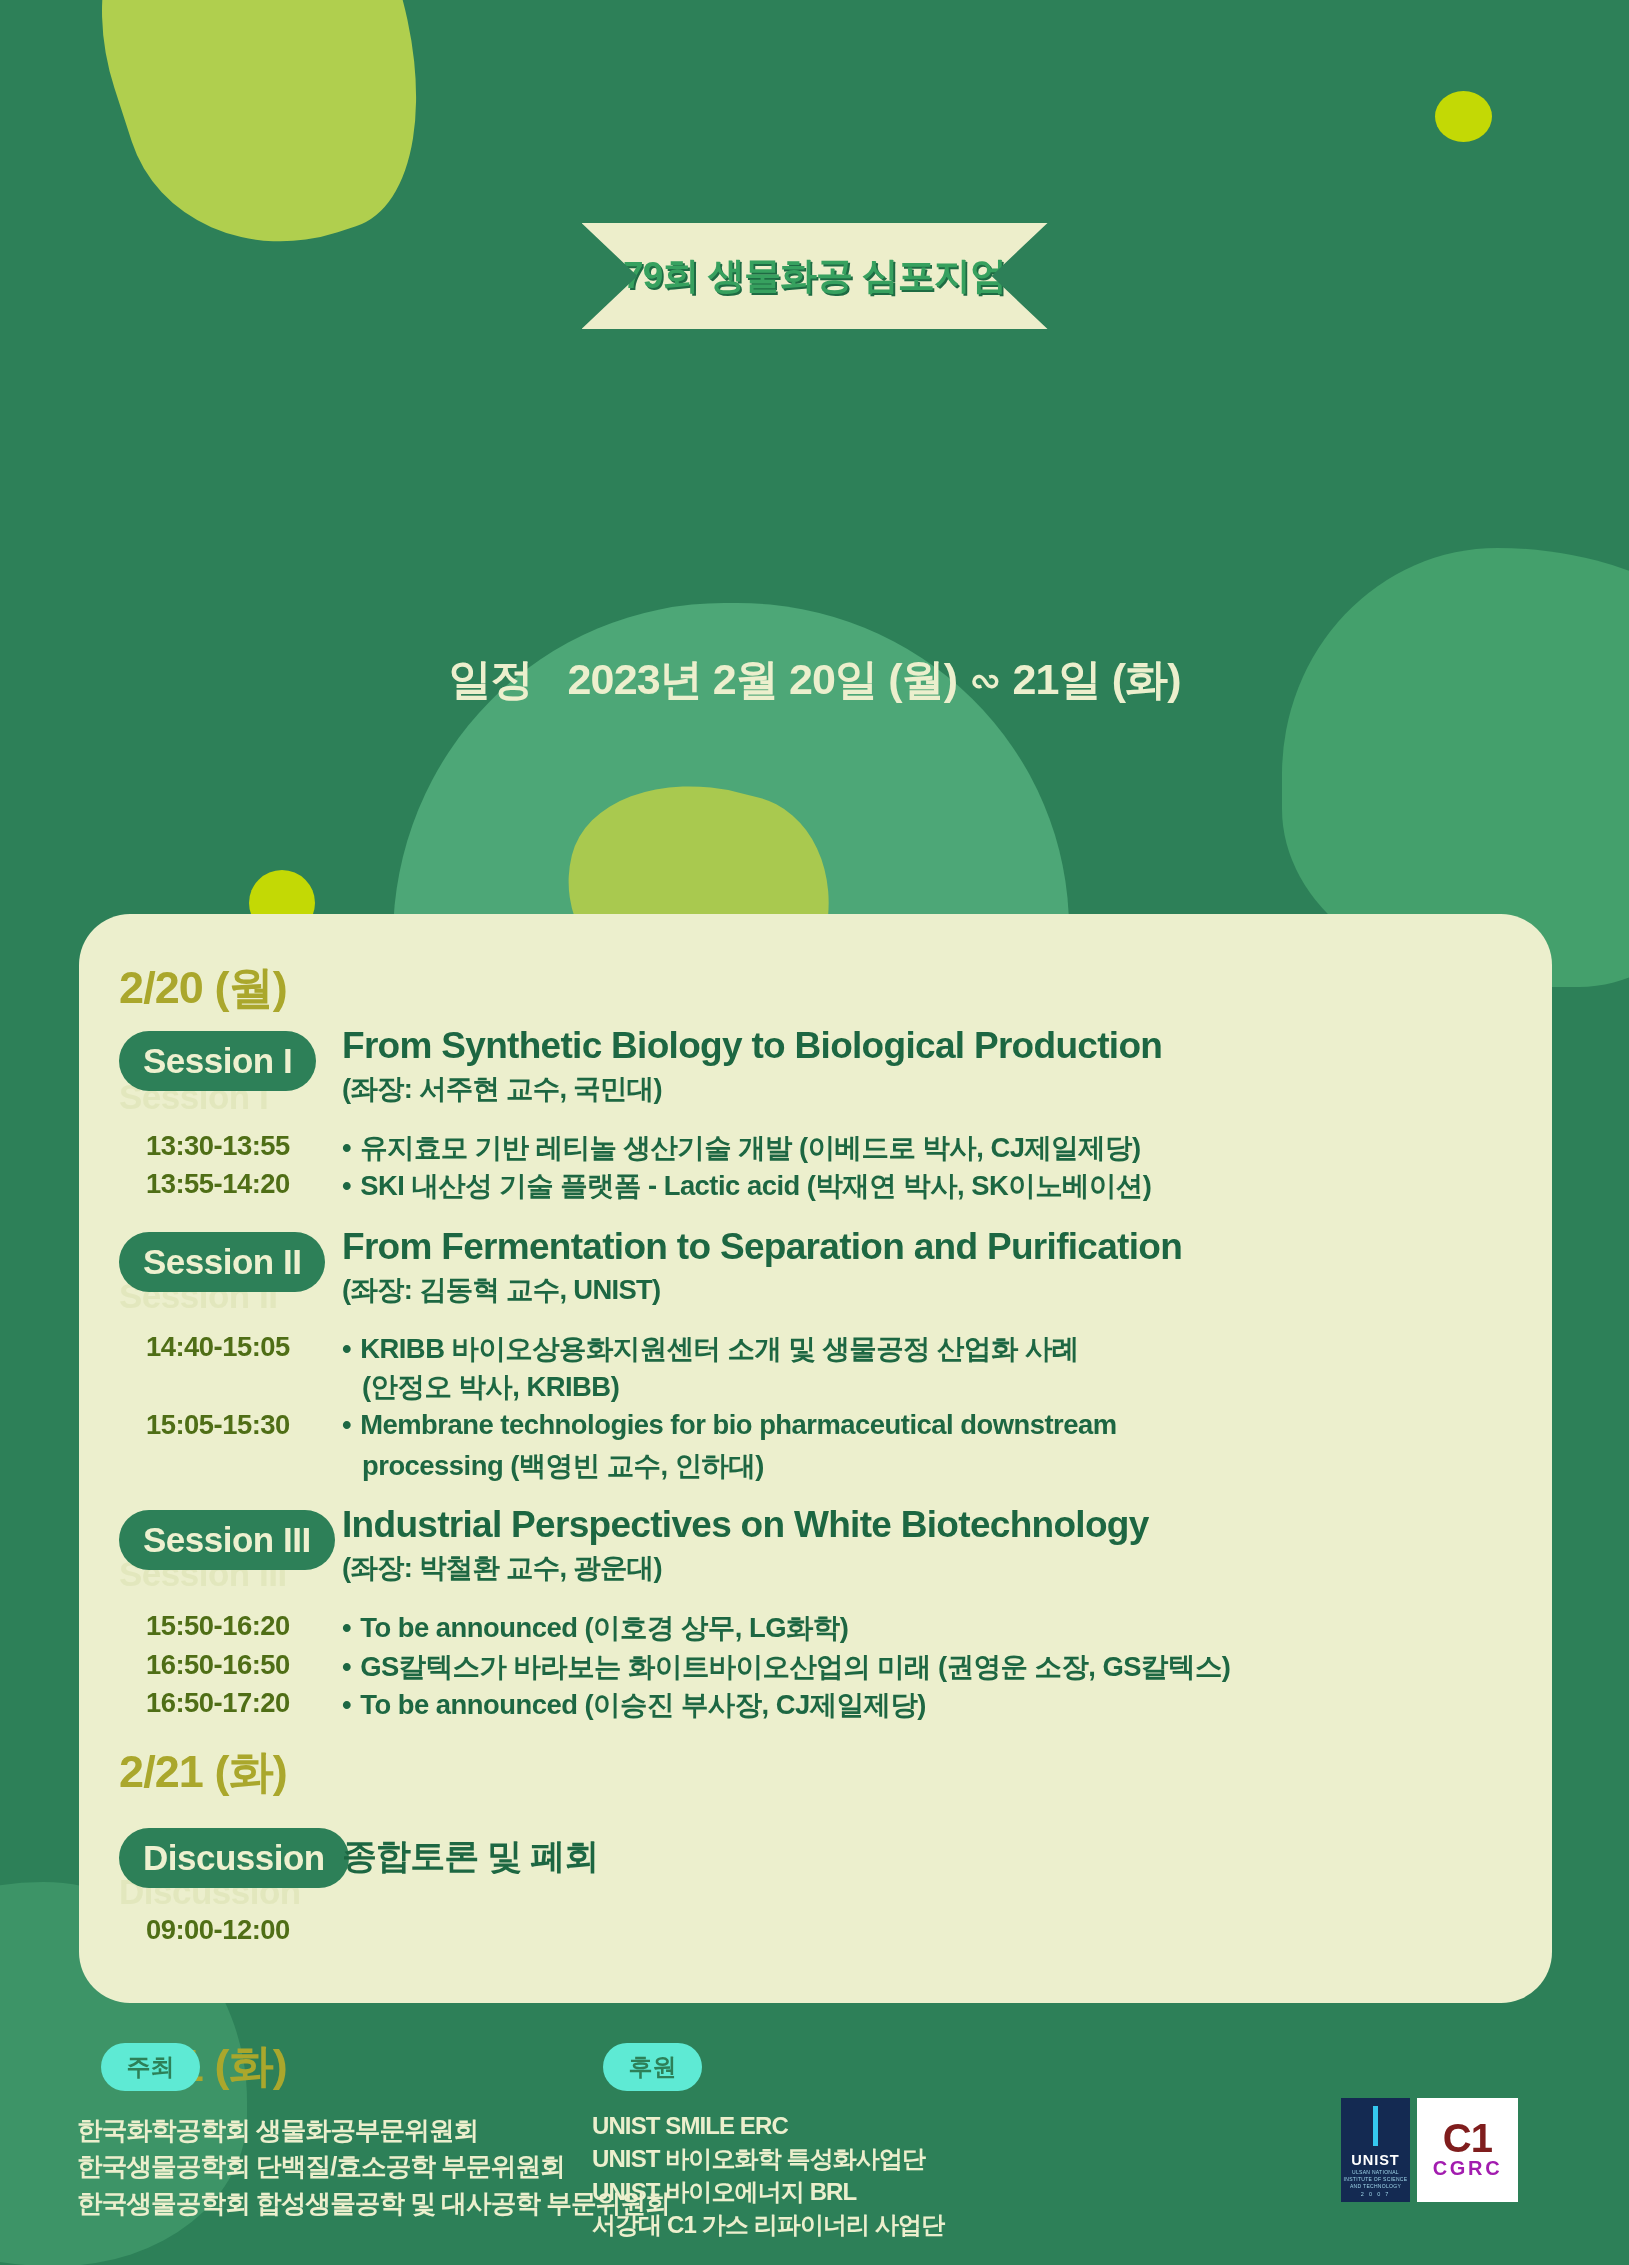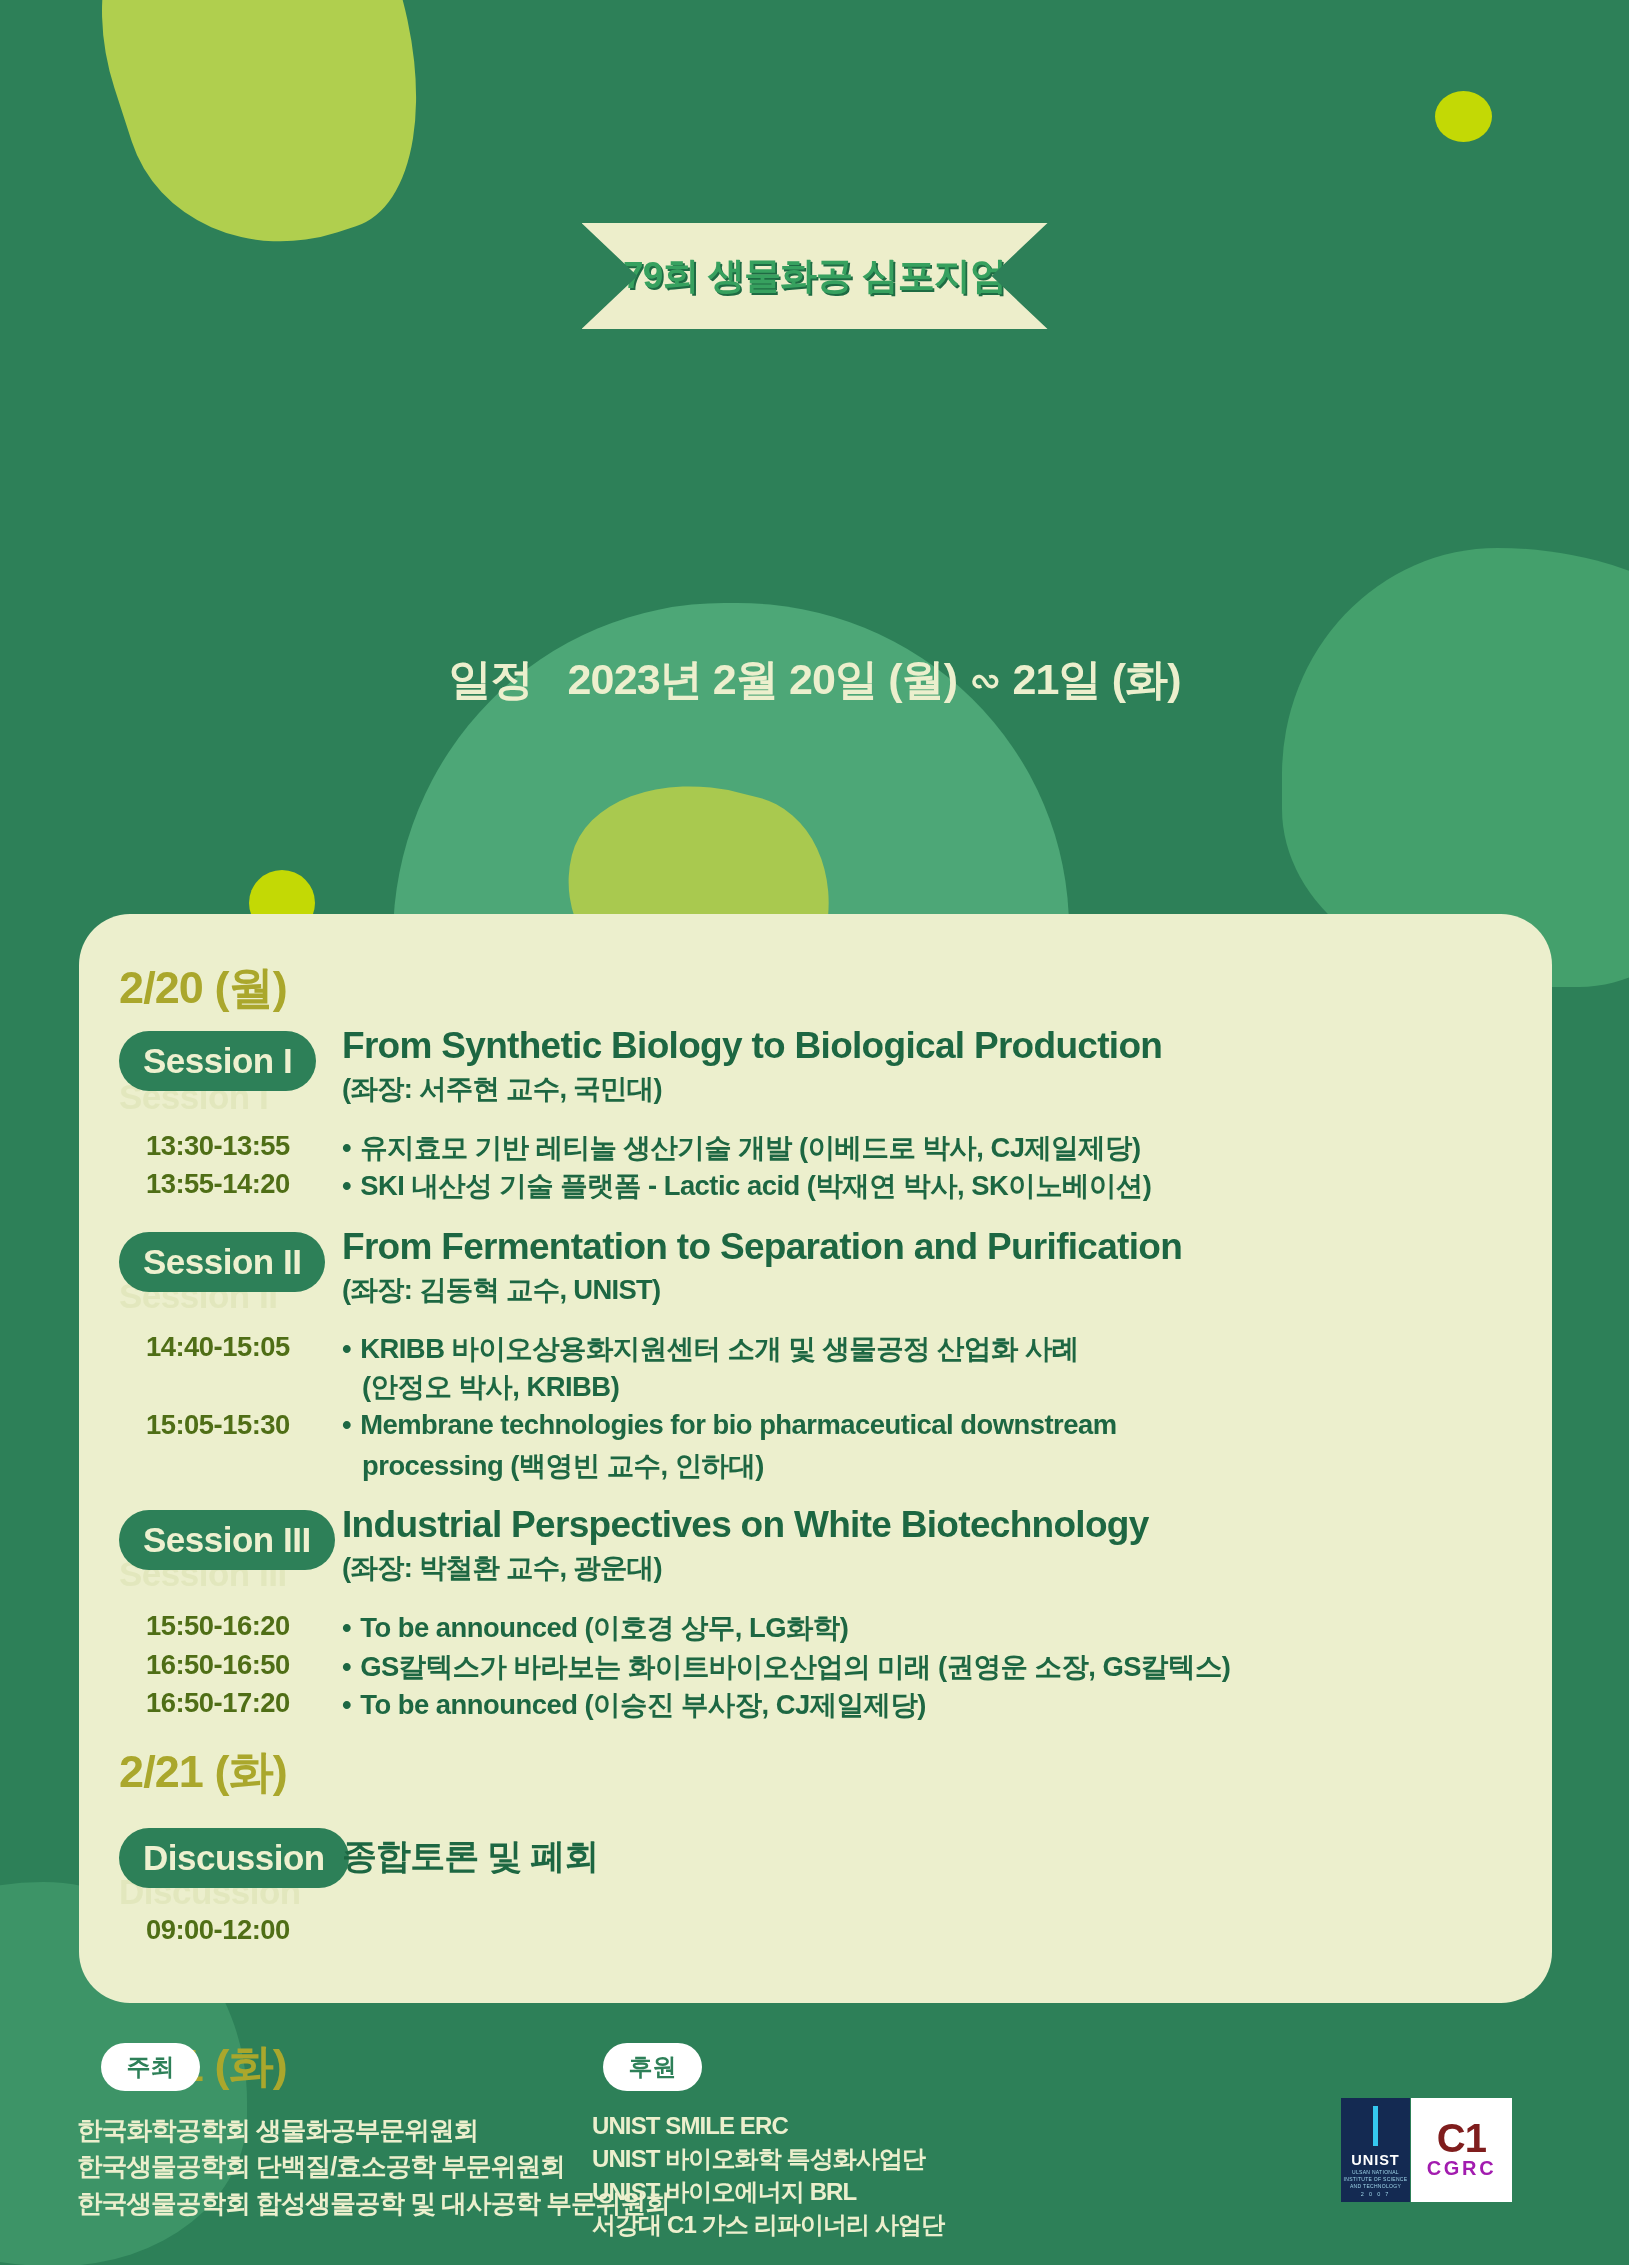--- a/index.html
+++ b/index.html
@@ -219,21 +219,21 @@
     white-space: nowrap;
   }
 
   
   .footer { position: absolute; left: 0; right: 0; top: 2043px; height: 222px; }
   .ftag {
     position: absolute;
     display: inline-flex;
     align-items: center;
     justify-content: center;
-    background: #ffffff;
+    background: #5eead4;
     color: #2d8058;
     font-size: 24px;
     font-weight: bold;
     border-radius: 913px;
     height: 48px;
     width: 99px;
   }
   .ftag-host { left: 101px; top: 0px; }
   .ftag-spon { left: 603px; top: 0px; }
 
@@ -243,21 +243,21 @@
     font-weight: bold;
     letter-spacing: -0.9px;
     line-height: 1.42;
     white-space: nowrap;
   }
   .flist-host { left: 77px; top: 69px; }
   .flist-spon { left: 592px; top: 66px; }
   .flist-spon .fline { font-size: 24px; line-height: 1.38; }
 
   
-  .logos { position: absolute; left: 1341px; top: 55px; display: flex; gap: 1px; }
+  .logos { position: absolute; left: 1341px; top: 55px; display: flex; gap: 7px; }
   .logo-unist {
     width: 69px; height: 104px;
     background: #142a52;
     display: flex; flex-direction: column;
     align-items: center; justify-content: flex-end;
     padding-bottom: 4.6px; box-sizing: border-box;
   }
   .logo-unist .bar {
     width: 4.6px; height: 40px; background: #35c8f0; margin-bottom: 5.5px;
   }

